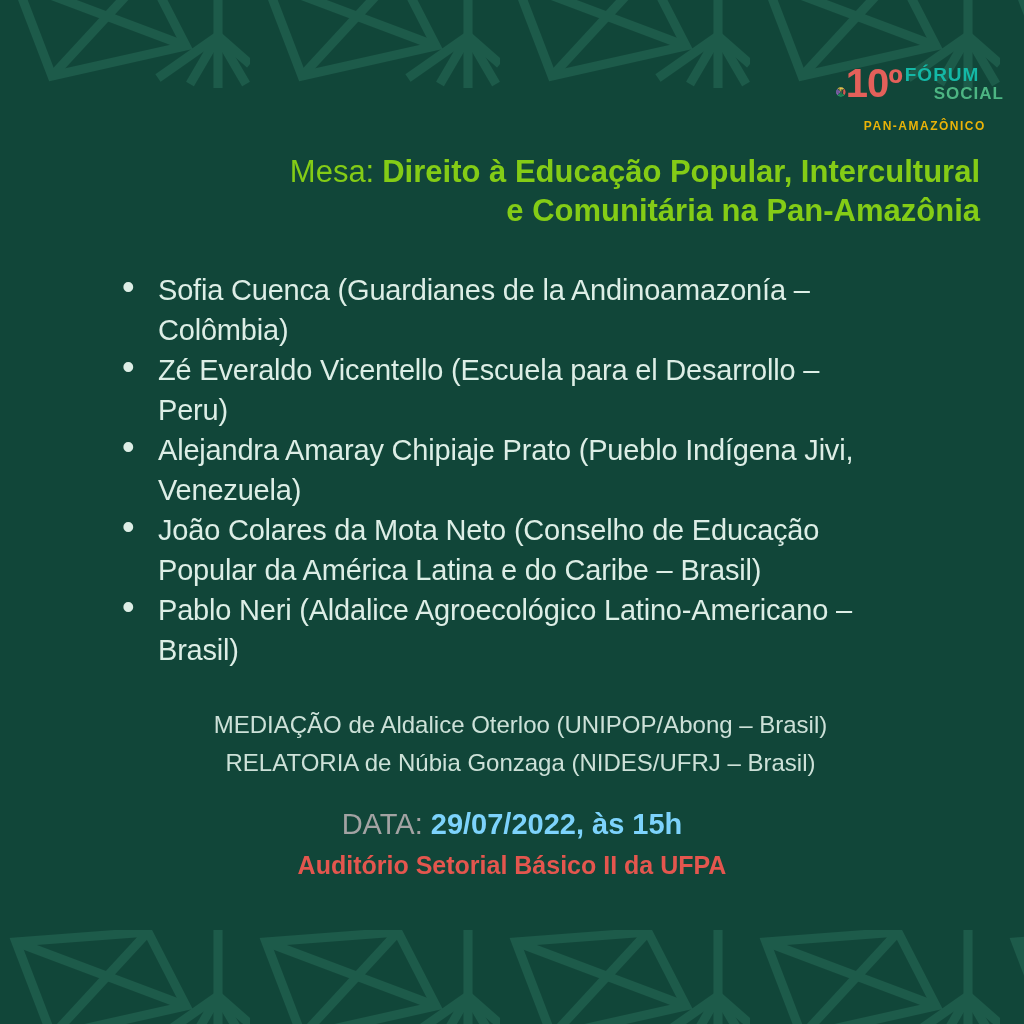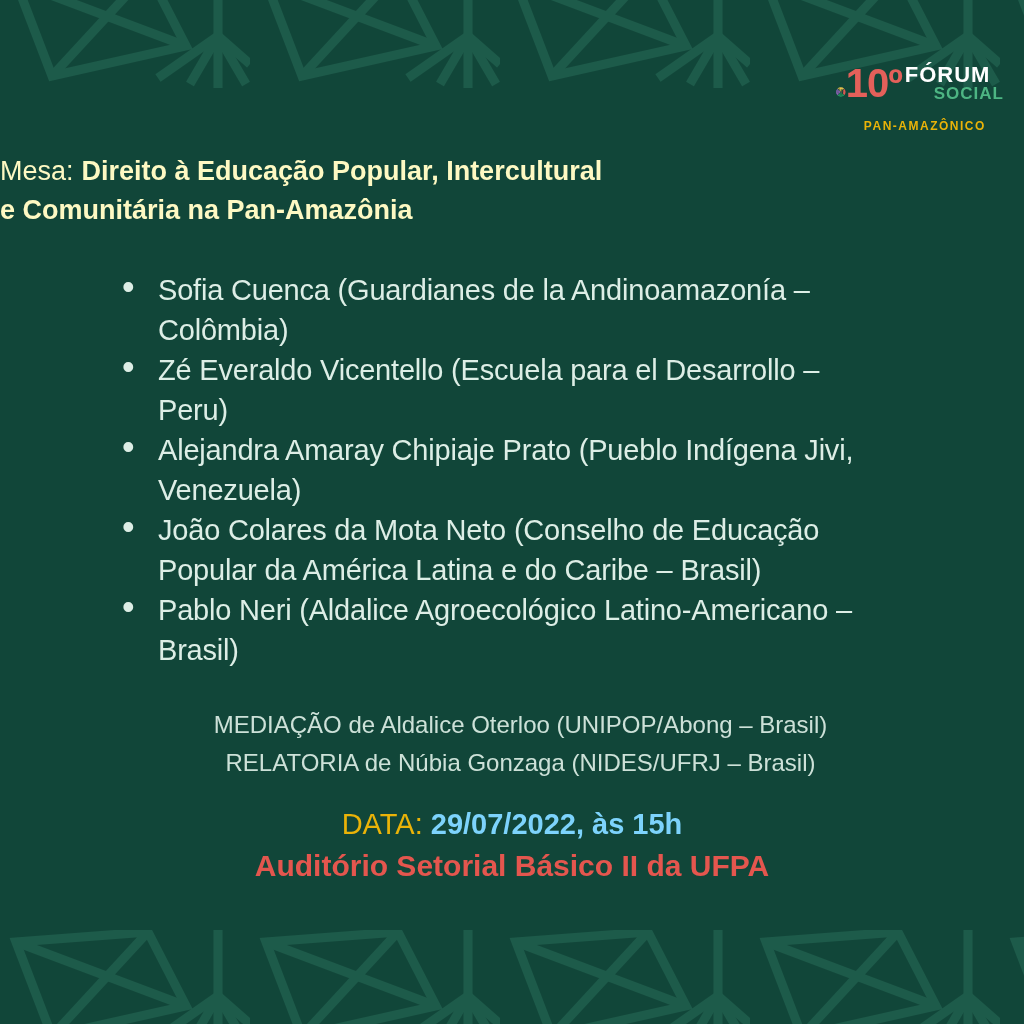--- a/index.html
+++ b/index.html
@@ -22,29 +22,29 @@
   .logo {
     position:absolute; top:16px; right:20px; width:168px;
     display:flex; flex-direction:row; align-items:center;
     z-index:3;
   }
   .logo-mark { width:152px; height:152px; }
   .logo-text { margin-top:12px; width:100%; text-align:center; }
   .logo-row1 { display:flex; align-items:flex-start; justify-content:center; gap:3px; }
   .logo-num { color:#e4605a; font-size:40px; font-weight:bold; line-height:40px; letter-spacing:-1px; }
   .logo-stack { display:flex; flex-direction:column; align-items:flex-start; padding-top:2px; }
-  .logo-forum { color:#ffffff; font-size:22px; font-weight:bold; letter-spacing:1px; line-height:19px; }
+  .logo-forum { color:#14b8a6; font-size:19px; font-weight:bold; letter-spacing:1px; line-height:19px; }
   .logo-social { color:#4db583; font-size:17px; font-weight:bold; letter-spacing:1px; line-height:19px;margin-left:29px; }
   .logo-pan { color:#eab308; font-size:12px; font-weight:bold; letter-spacing:1.5px; margin-top:16px; }
 
   
   .title {
     position:absolute; top:152px; left:0; right:44px;
-    text-align:left; color:#fef9c3;
-    font-size:27px; line-height:39px; z-index:2;
+    text-align:right; color:#84cc16;
+    font-size:31px; line-height:39px; z-index:2;
   }
   .title-prefix { font-weight:normal; margin-right:8px; }
   .title-bold { font-weight:bold; }
 
   
   .speakers {
     position:absolute; top:270px; left:116px; width:772px; z-index:2;
     list-style:none;
   }
   .speakers li {
@@ -63,23 +63,23 @@
     text-align:center; color:#cde1d8;
     font-size:24px; line-height:38px; z-index:2;
   }
 
   
   .schedule {
     position:absolute; top:804px; left:0; right:0;
     text-align:center; z-index:2;
     font-size:29px; line-height:41px;
   }
-  .date-label { color:#eab308; font-weight:normal; margin-right:8px; }
+  .date-label { color:#a3a3a3; font-weight:normal; margin-right:8px; }
   .date-value { color:#7dd3fc; font-weight:bold;margin-top:24px; }
-  .venue { color:#e4564e; font-weight:bold; font-size:30px; }
+  .venue { color:#e4564e; font-weight:bold; font-size:25px; }
 </style>
 </head>
 <body>
 
 <svg class="pattern-top" aria-hidden="true">
   <defs>
     <pattern id="pat-top" width="250" height="118" patternUnits="userSpaceOnUse">
       <g stroke="#1d5b4a" stroke-width="9" fill="none">
         <polygon points="16,12 148,2 186,76 52,106"></polygon>
         <line x1="16" y1="12" x2="186" y2="76"></line>

